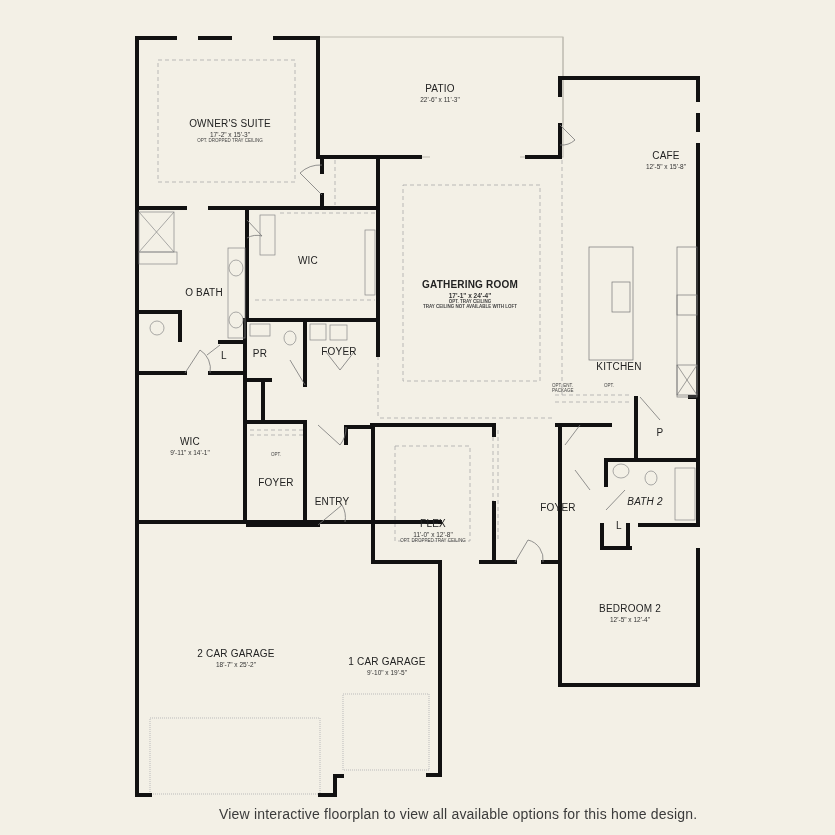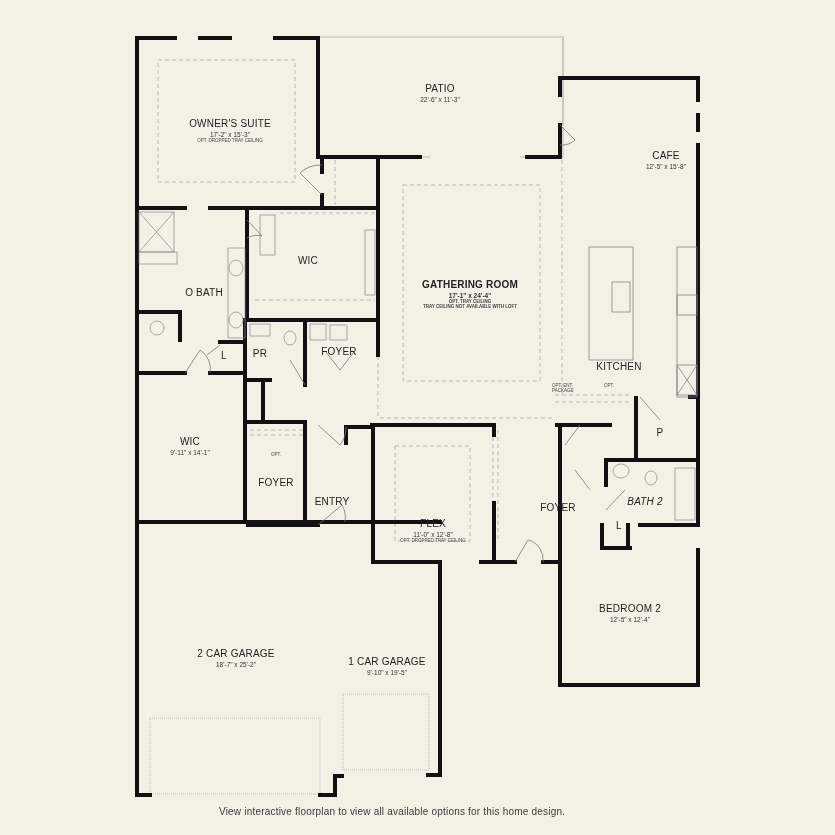--- a/index.html
+++ b/index.html
@@ -3,21 +3,21 @@
 <meta charset="utf-8">
 <style>
   html, body { margin:0; padding:0; }
   body { width:835px; height:835px; background:#f3f0e6; position:relative; overflow:hidden; font-family:"Liberation Sans", sans-serif; color:#222; }
   #plan { position:absolute; left:0; top:0; width:835px; height:835px; }
   .lbl { position:absolute; text-align:center; transform:translateX(-50%); white-space:nowrap; line-height:1.15; }
   .room-name { font-size:10px; letter-spacing:0.2px; color:#222; display:block;text-align:center; }
   .room-dim { font-size:6.5px; color:#333; display:block; margin-top:1px; }
   .room-note { font-size:4.5px; color:#444; display:block; text-transform:uppercase; }
   .small-note { position:absolute; font-size:4.5px; color:#444; line-height:1.1; }
-  .footer { position:absolute; left:219px; top:806px; font-size:10px; color:#3b3b3b; letter-spacing:0.2px; white-space:nowrap; }
+  .footer { position:absolute; left:219px; top:806px; font-size:14px; color:#3b3b3b; letter-spacing:0.2px; white-space:nowrap; }
 </style>
 </head>
 <body>
 
 <svg id="plan" viewBox="0 0 835 835" xmlns="http://www.w3.org/2000/svg">
 
   <g fill="none" stroke="#bdbab0" stroke-width="1">
     <rect x="318" y="37" width="245" height="120"></rect>
     <line x1="563" y1="37" x2="563" y2="125"></line>
   </g>

